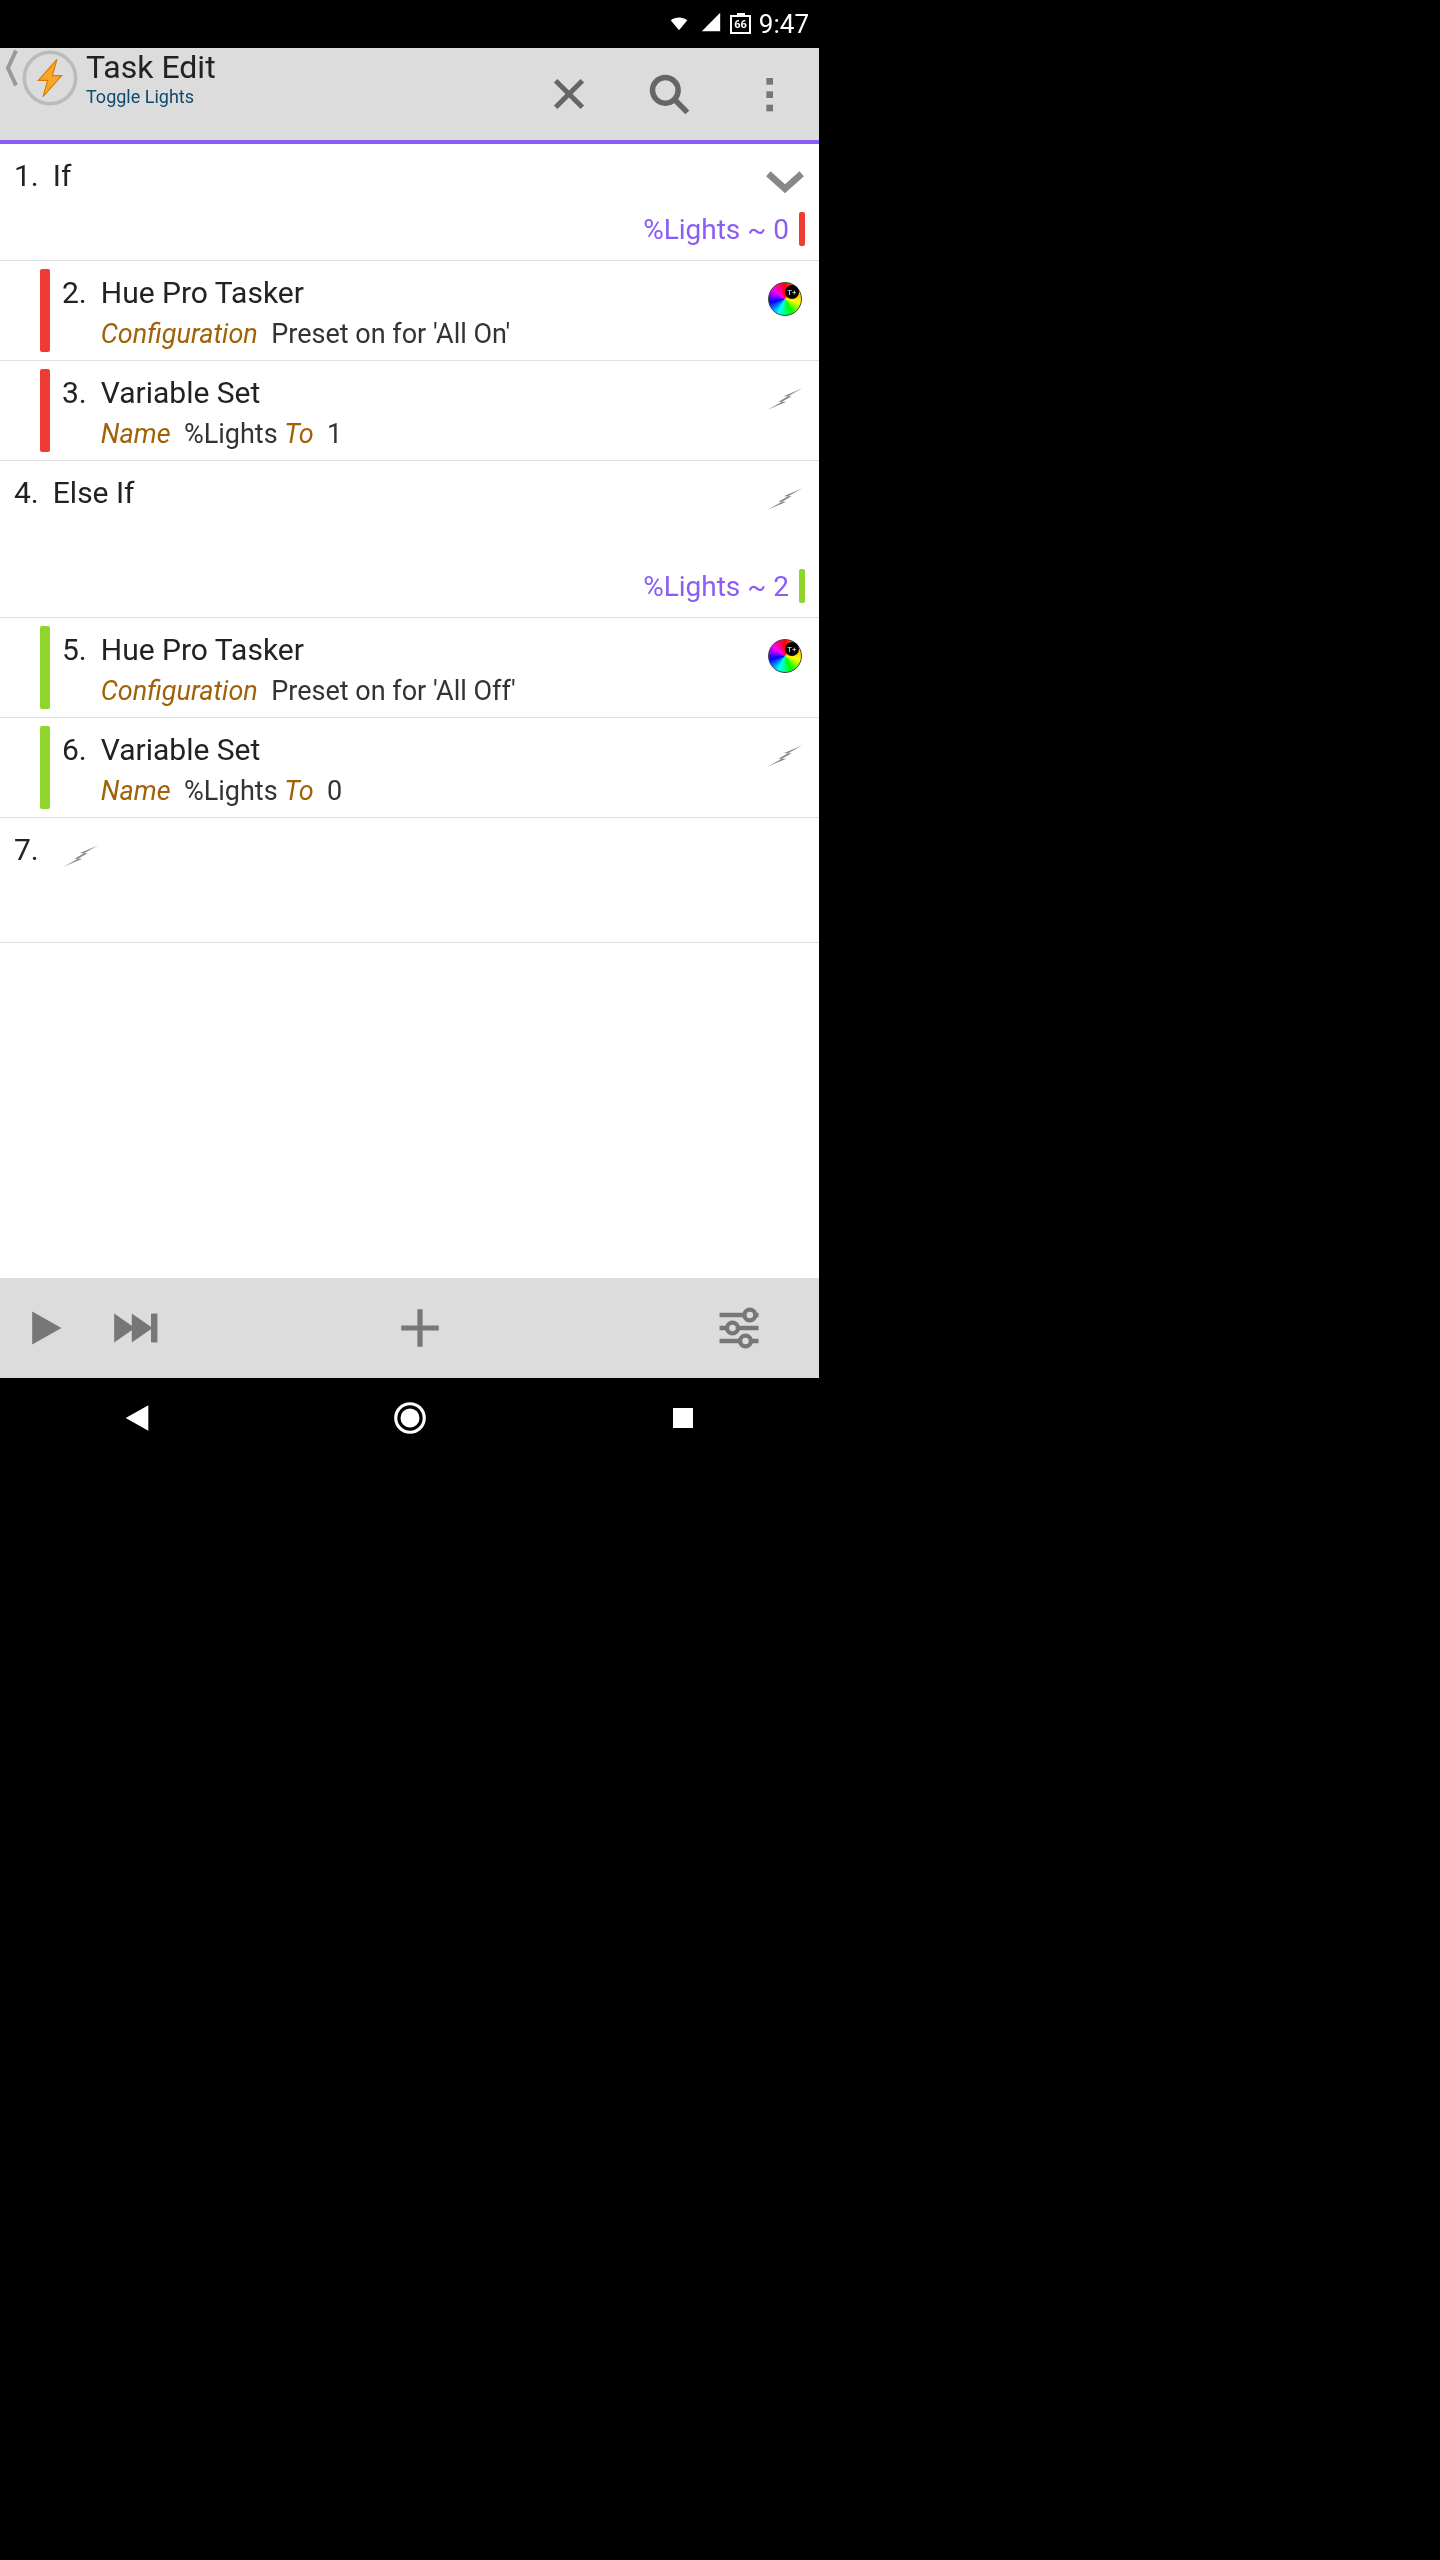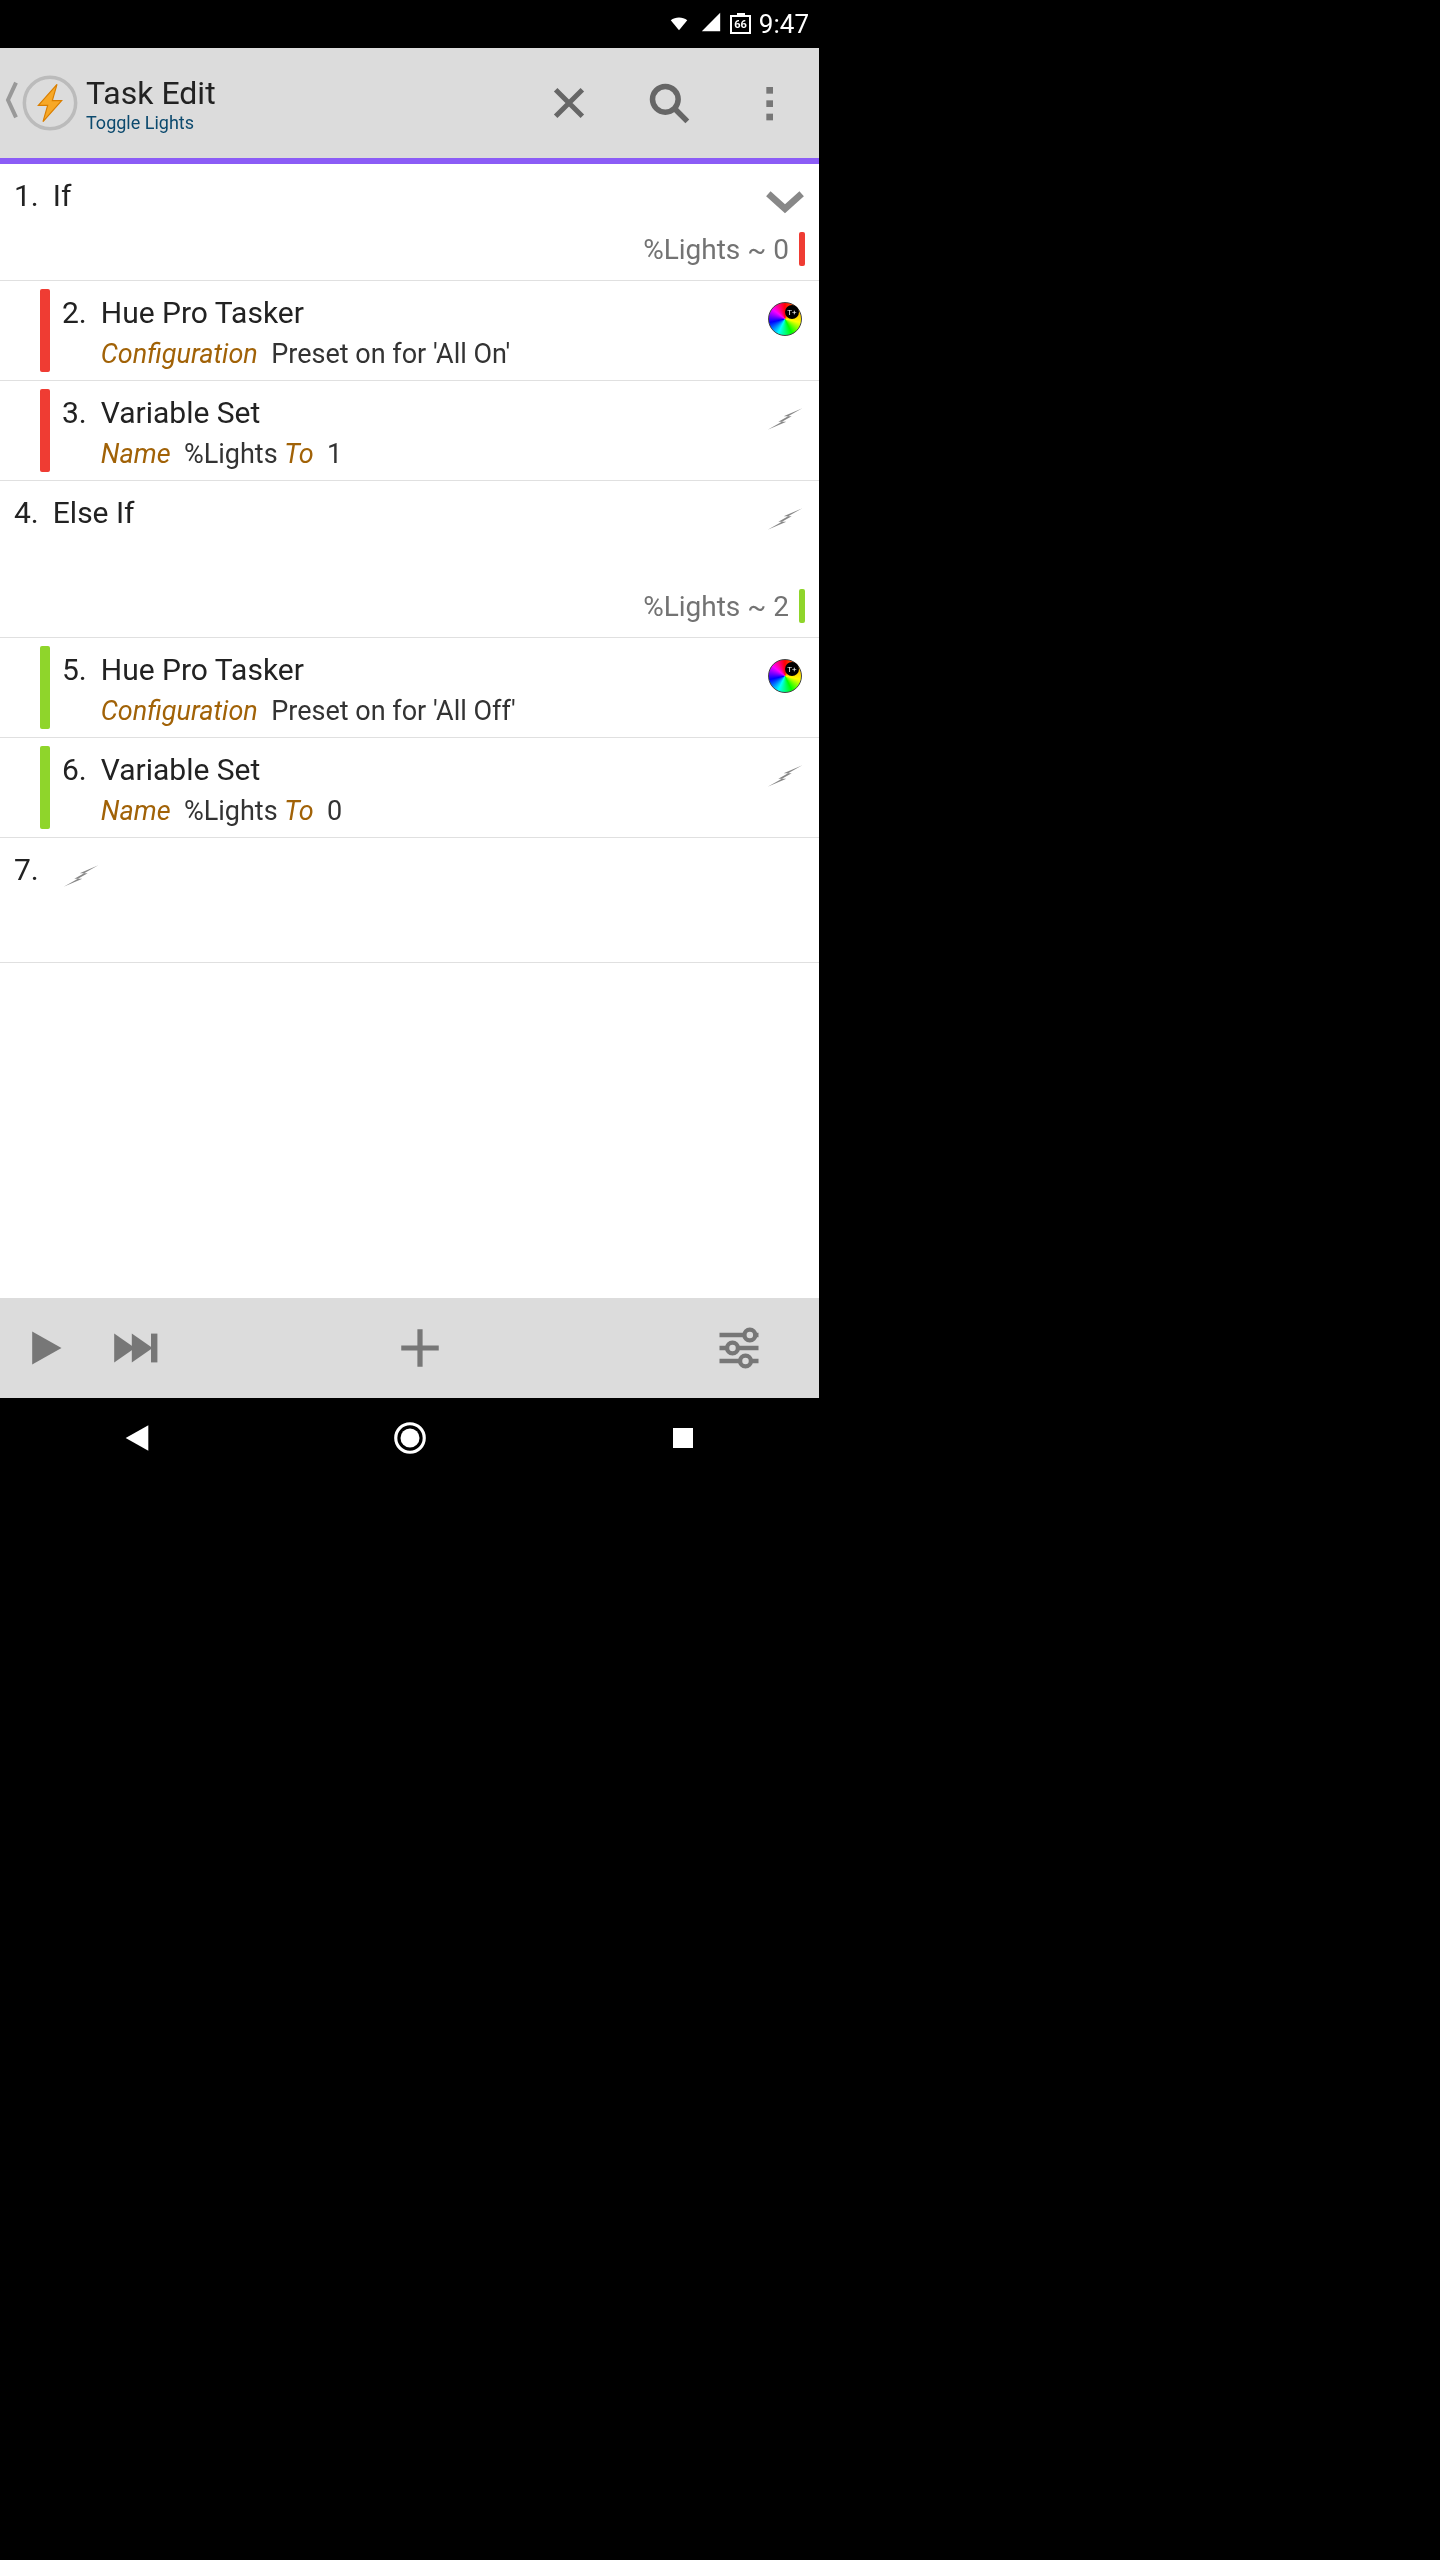--- a/index.html
+++ b/index.html
@@ -14,25 +14,24 @@
     padding-right: 10px;
     color: #fff;
     font-size: 26px;
     gap: 8px;
     text-align: right;
   }
   .status-bar .battery-box { border: 2px solid #fff; font-size: 11px; padding: 1px 2px; font-weight: bold; position: relative; }
   .status-bar .battery-box::before { content:""; position:absolute; top:-4px; left:50%; transform:translateX(-50%); width:8px; height:3px; background:#fff; }
   
   .app-header {
-    height: 116px;
+    height: 96px;
     background: #dcdcdc;
-    border-bottom: 6px solid #8b5cf6;
+    border-bottom: 4px solid #8b5cf6;
     display: flex;
-    align-items: center;
   }
   .app-header .back-chevron { width: 20px; text-align:center; color:#888; font-size:30px; padding-left:4px;}
   .app-header .logo { width:60px; height:60px; display:flex; align-items:center; justify-content:center; }
   .app-header .titles { flex:0 0 auto; margin-left:6px; }
   .app-header .title { font-size: 32px; color: #222; font-weight: 400; }
   .app-header .subtitle { font-size: 18px; color: #0c4a6e; }
   .app-header .spacer { flex: 1; }
   .app-header .hdr-icon { width: 100px; display:flex; justify-content:center; align-items:center; color:#666; }
   
   .content {
@@ -59,21 +58,21 @@
   .action-detail { font-size: 27px; color: #333; margin-top: 8px; }
   .action-detail .label { font-style: italic; color: #a16207; }
   .row-icon { width: 40px; height: 40px; display:flex; align-items:center; justify-content:center; margin-left:8px; margin-top:4px;}
   
   .condition-line {
     display:flex;
     justify-content:flex-end;
     align-items:center;
     padding: 0 14px 14px 14px;
     font-size: 28px;
-    color:#737373;
+    color:#8b5cf6;
   }
   .cond-pipe { width:6px; height:34px; margin-left:10px; border-radius:2px; }
   .cond-red { background:#ef3c33; }
   .cond-green { background:#8fd52b; }
   .indent-bar-wrap { position:absolute; left:40px; top:8px; bottom:8px; width:10px; border-radius:2px;}
   
   .bottom-bar {
     height: 100px;
     background: #dcdcdc;
     display: flex;

